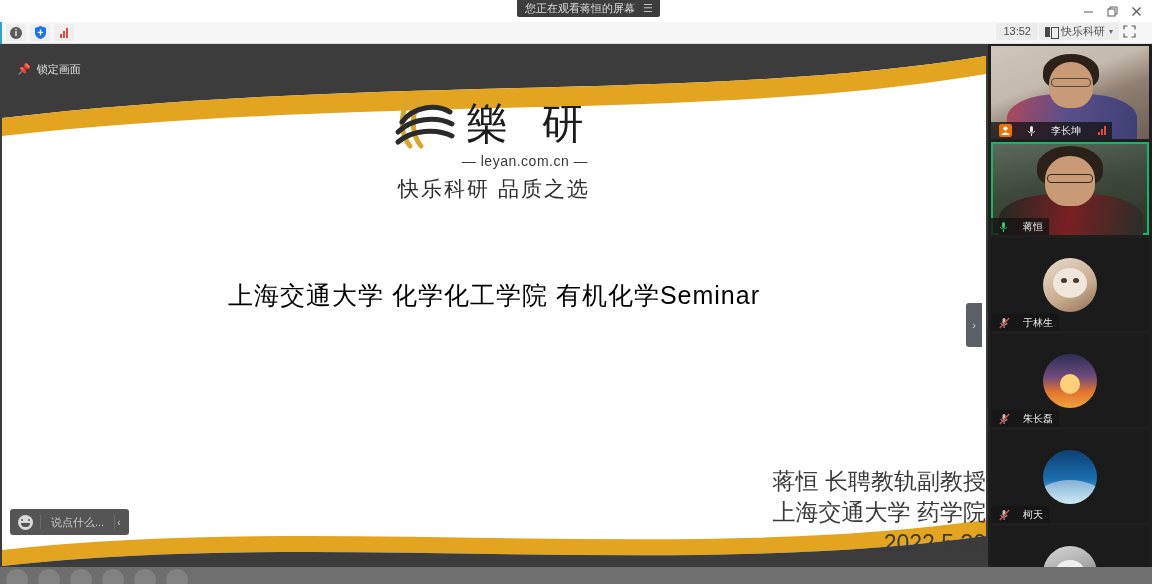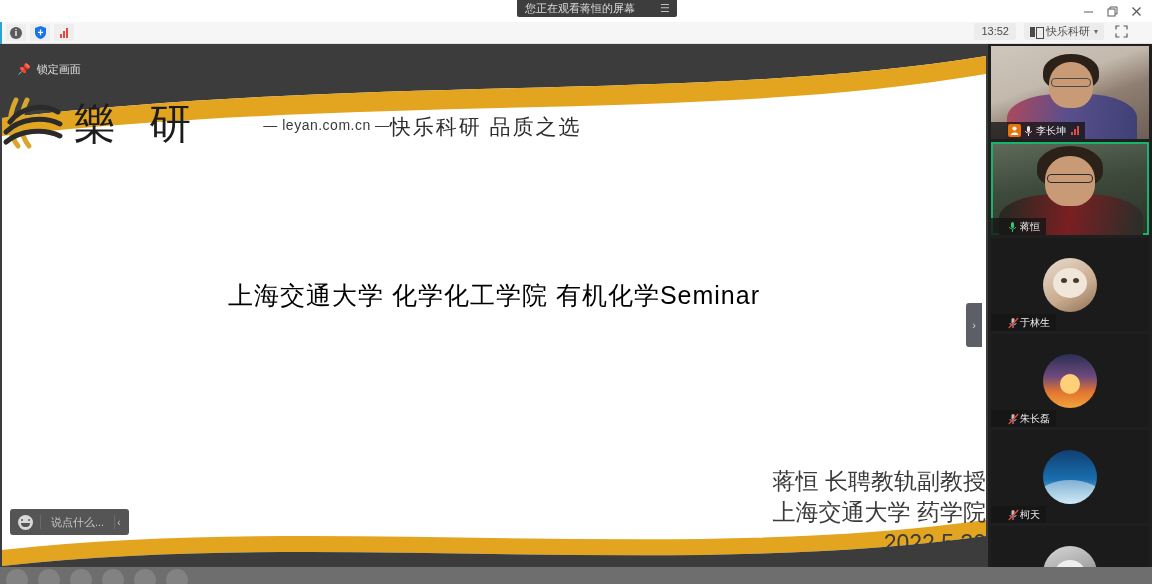--- a/index.html
+++ b/index.html
@@ -14,21 +14,21 @@
   
   .top-strip {
     position: absolute; top: 0; left: 0; width: 1152px; height: 22px;
     background: #ffffff;
   }
   .viewing-pill {
     position: absolute; top: 0; left: 517px;
     height: 17px; padding: 0 8px;
     background: #3d3d3d; color: #dcdcdc;
     font-size: 11px; line-height: 17px;
-    display: flex; align-items: center; gap: 25px;
+    display: flex; align-items: center; gap: 8px;
     border-radius: 0 0 2px 2px;
     white-space: nowrap;
   }
   .viewing-pill .menu-glyph { color: #bfbfbf; font-size: 11px; letter-spacing: -1px; }
 
   .win-ctrls {
     position: absolute; top: 0; right: 4px; height: 22px;
     display: flex; align-items: center; gap: 0;
   }
   .win-btn {
@@ -47,22 +47,22 @@
     width: 20px; height: 17px; border-radius: 2px; background: #eeeeee;
     display: flex; align-items: center; justify-content: center;
   }
   .ic-info { width: 12px; height: 12px; border-radius: 50%; background: #5b5b5b;
              color: #fff; font-size: 9px; font-weight: bold; line-height: 12px; text-align: center; }
   .ic-shield { width: 11px; height: 13px; }
   .ic-bars { display: flex; align-items: flex-end; gap: 1px; height: 10px; }
   .ic-bars i { width: 2px; background: #e8473f; display: block; }
 
   .tb-right {
-    position: absolute; right: 22px; top: 1px;
-    display: flex; align-items: center; gap: 8px;
+    position: absolute; right: 14px; top: 1px;
+    display: flex; align-items: center; gap: 1px;
   }
   .tb-clock {
     background: #ececec; color: #4a4a4a; font-size: 11px;
     padding: 2px 7px; border-radius: 2px; line-height: 13px;
   }
   .tb-view {
     background: #ececec; color: #4a4a4a; font-size: 11px;
     padding: 2px 6px; border-radius: 2px; line-height: 13px;
     display: flex; align-items: center; gap: 4px;
   }
@@ -80,21 +80,21 @@
   .slide {
     position: absolute; top: 0; left: 2px; width: 984px; height: 540px;
     background: #ffffff; overflow: hidden;
   }
   .slide-svg { position: absolute; inset: 0; width: 100%; height: 100%; }
 
   .slide-inner { position: absolute; inset: 0; }
 
   .logo-wrap {
     position: absolute; top: 52px; left: 0; width: 984px;
-    display: flex; flex-direction: row; align-items: center;
+    display: flex; flex-direction: column; align-items: center;
   }
   .logo-row { display: flex; align-items: center; gap: 10px; }
   .logo-mark { width: 62px; height: 56px; }
   .logo-chars {
     font-family: "DejaVu Serif", "Liberation Serif", serif;
     font-size: 42px; color: #1c1c1c; letter-spacing: 10px;
     line-height: 48px; font-weight: 500;
   }
   .logo-url {
     margin-top: 1px; margin-left: 62px;
@@ -167,22 +167,22 @@
     background: #1f1f1f; overflow: hidden;
   }
   .tile {
     position: relative; width: 158px; height: 93px; margin: 2px 3px 3px 3px;
     background: #111; overflow: hidden;
   }
   .tile.active { outline: 2px solid #19b36b; outline-offset: -2px; }
   .tile-name {
     position: absolute; left: 0; bottom: 0; height: 17px;
     background: rgba(20,20,20,0.78); color: #f0f0f0;
-    font-size: 10px; display: flex; align-items: center; gap: 3px;
-    padding: 0 6px 0 17px; max-width: 100%;
+    font-size: 10px; display: flex; align-items: center; gap: 15px;
+    padding: 0 6px 0 8px; max-width: 100%;
   }
   .host-badge {
     width: 13px; height: 13px; background: #e8730a; border-radius: 2px;
     display: flex; align-items: center; justify-content: center;
   }
   .mic-glyph { width: 9px; height: 12px; position: relative; display: inline-block; }
   .sig-bars { display: flex; align-items: flex-end; gap: 1px; height: 9px; margin-left: 2px; }
   .sig-bars i { width: 2px; display: block; background: #e34b3f; }
   .nm { white-space: nowrap; }
 

